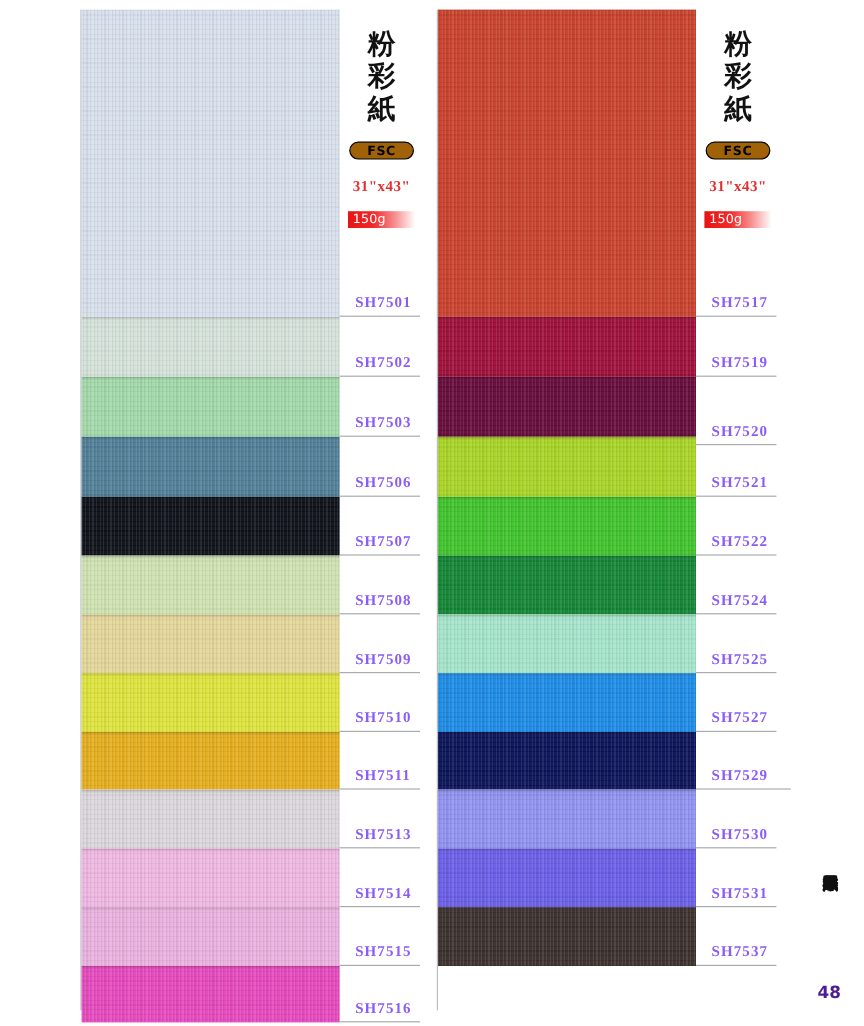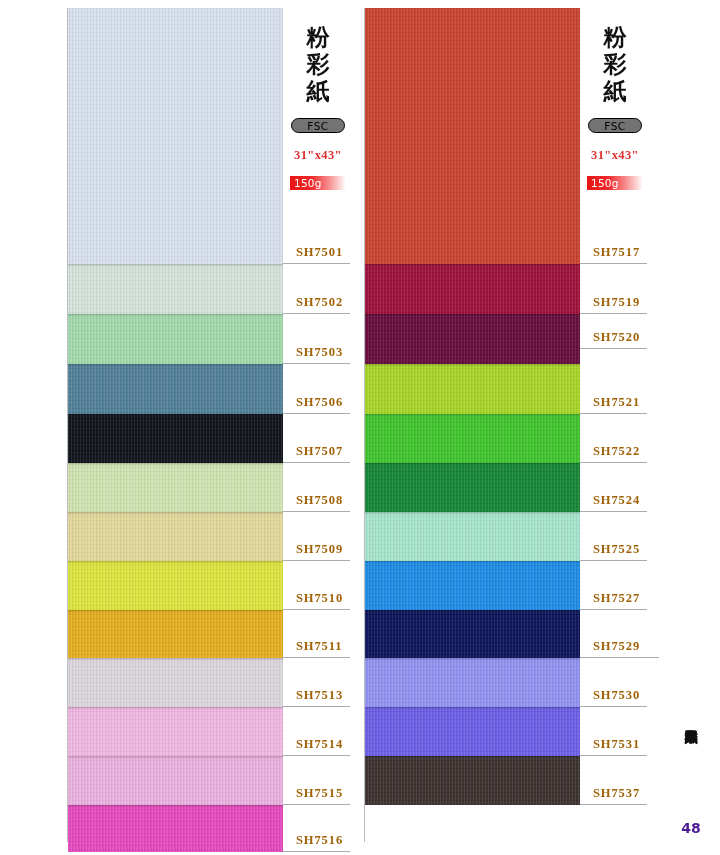--- a/index.html
+++ b/index.html
@@ -108,21 +108,21 @@
     height: 22px;
   }
   .code-text {
     position: absolute;
     left: 13px;
     bottom: 4px;
     font-family: "Liberation Serif", "DejaVu Serif", serif;
     font-size: 12.5px;
     font-weight: 700;
     letter-spacing: 0.9px;
-    color: #a16207;
+    color: #8b5cf6;
     white-space: nowrap;
   }
   .code-rule {
     position: absolute;
     left: 0;
     right: 3px;
     bottom: 0;
     height: 1px;
     background: #a9acb0;
   }
@@ -150,25 +150,25 @@
   .brand-title span { display: block; }
 
   .fsc-badge {
     position: absolute;
     left: 8px;
     top: 110px;
     width: 54px;
     height: 15px;
     border: 1.3px solid #000000;
     border-radius: 9px;
-    background: #737373;
+    background: #a16207;
     text-align: center;
     font-family: "DejaVu Sans", sans-serif;
     font-size: 10.5px;
-    font-weight: 400;
+    font-weight: 700;
     line-height: 15px;
     color: #000000;
     letter-spacing: 0.5px;
     box-sizing: border-box;
   }
 
   .size-label {
     position: absolute;
     left: 0;
     top: 140px;
@@ -337,21 +337,21 @@
       </div>
     <div class="code-list">
         <div class="code-row" style="top: 234px;">
           <div class="code-text">SH7517</div>
           <div class="code-rule"></div>
         </div>
         <div class="code-row" style="top: 284px;">
           <div class="code-text">SH7519</div>
           <div class="code-rule"></div>
         </div>
-        <div class="code-row" style="top: 319px;">
+        <div class="code-row" style="top: 341px;">
           <div class="code-text">SH7520</div>
           <div class="code-rule"></div>
         </div>
         <div class="code-row" style="top: 384px;">
           <div class="code-text">SH7521</div>
           <div class="code-rule"></div>
         </div>
         <div class="code-row" style="top: 433px;">
           <div class="code-text">SH7522</div>
           <div class="code-rule"></div>

